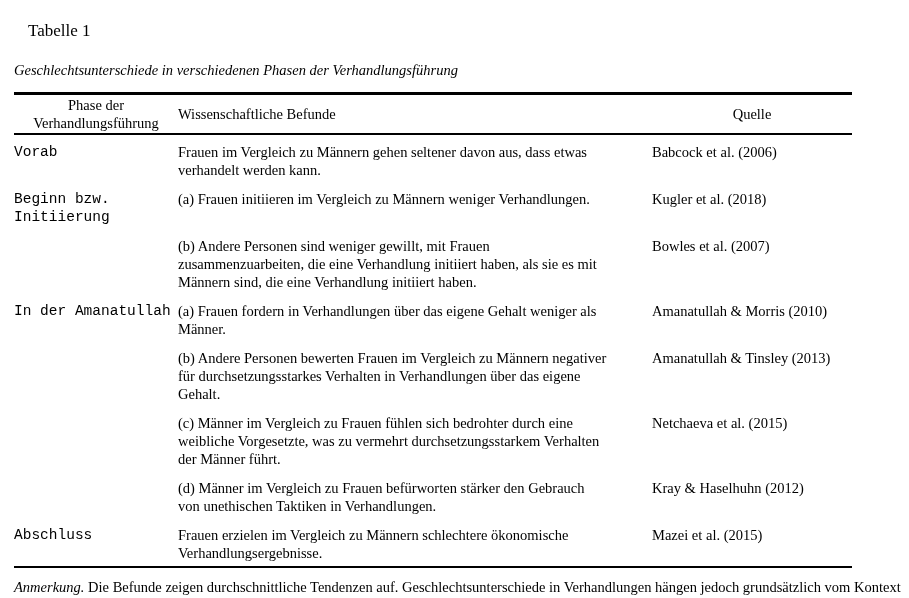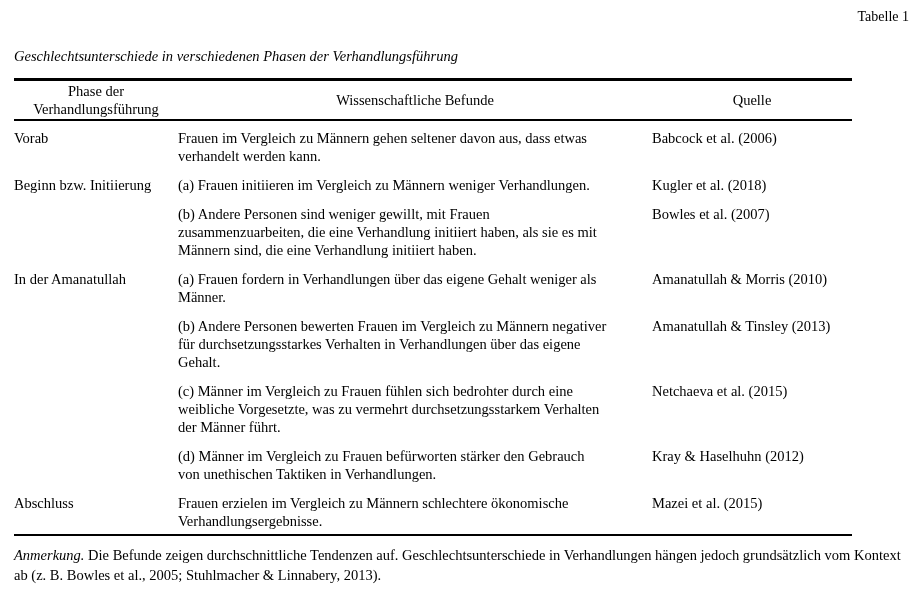--- a/index.html
+++ b/index.html
@@ -14,24 +14,23 @@
   }
   .page {
     position: relative;
     width: 909px;
     height: 598px;
     box-sizing: border-box;
     padding: 8px 0 0 14px;
     background: #ffffff;
   }
   .table-label {
-    font-size: 14px;
+    font-size: 17px;
     line-height: 18px;
-    margin: 0;
-    text-align: right;
+    margin: 14px;
   }
   .table-caption {
     font-size: 14.5px;
     line-height: 18px;
     font-style: italic;
     margin: 21px 0 0 0;
   }
   table.apa-table {
     border-collapse: collapse;
     table-layout: fixed;
@@ -42,31 +41,31 @@
   }
   table.apa-table th {
     font-weight: normal;
     font-size: 14.5px;
     line-height: 18px;
     border-bottom: 2px solid #000000;
     padding: 1px 0;
     vertical-align: middle;
   }
   th.col-phase   { width: 164px; text-align: center; padding-left: 5px; box-sizing: border-box; }
-  th.col-finding { width: 474px; text-align: center; }
+  th.col-finding { width: 474px; text-align: left; }
   th.col-source  { width: 200px; text-align: center; }
   table.apa-table td {
     font-size: 14.5px;
     line-height: 18px;
     vertical-align: top;
     padding: 0 0 11px 0;
   }
   tbody tr:first-child td { padding-top: 8px; }
   tbody tr:last-child td  { padding-bottom: 4px; margin-top: 39px; }
-  td.phase   { padding-left: 5px; box-sizing: border-box; }
+  td.phase   { padding-left: 5px; box-sizing: border-box; font-family: Liberation Mono, monospace; }
   td.finding { white-space: pre-line; padding-right: 6px; box-sizing: border-box; }
   td.source  { }
   .note {
     width: 888px;
     font-size: 14.5px;
     line-height: 20px;
     margin: 9px 0 0 0;
   }
   .note-label { font-style: italic; text-align: center; }
 </style>

